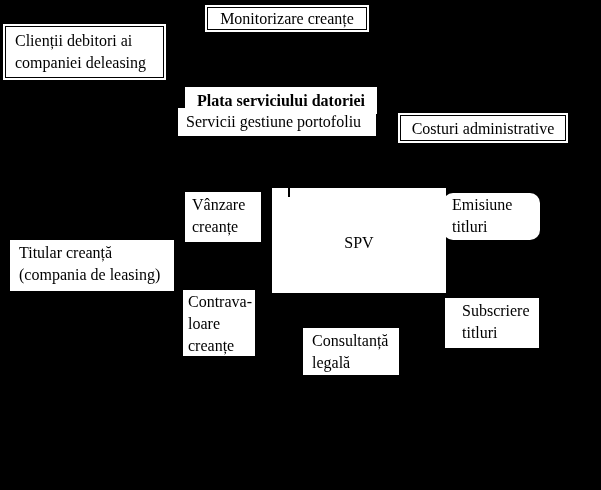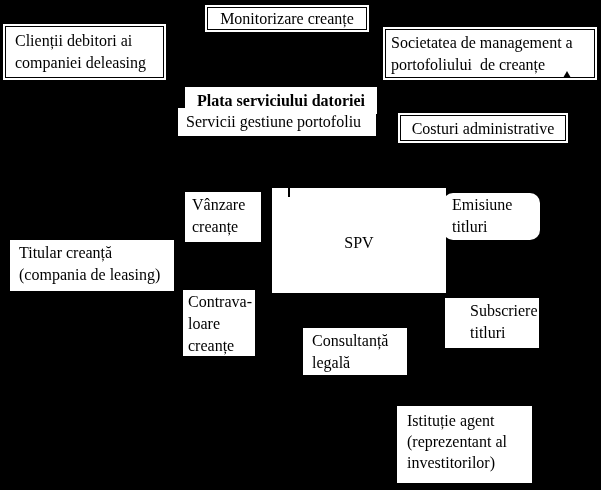--- a/index.html
+++ b/index.html
@@ -41,22 +41,22 @@
   #n-plata        { left: 185px; top: 70px; width: 192px; height: 27px; margin-top: 17px; }
   #n-servicii     { left: 178px; top: 108px; width: 198px; height: 28px; padding: 3px 0 0 8px; }
   #n-costuri      { left: 400px; top: 115px; width: 166px; height: 26px; }
   #n-vanzare      { left: 185px; top: 192px; width: 76px;  height: 50px; padding: 2px 0 0 7px; line-height: 22px; }
   #n-spv          { left: 272px; top: 188px; width: 174px; height: 105px; }
   #n-spv .spv-title { display: block; text-align: center; margin-top: 2px; }
   #n-spv .spv-body  { display: block; padding-left: 10px; white-space: pre-wrap; text-align: right; }
   #n-emisiune     { left: 443px; top: 193px; width: 97px;  height: 47px; padding: 1px 0 0 9px; line-height: 22px; border-radius: 10px; }
   #n-titular      { left: 10px;  top: 240px; width: 164px; height: 51px; padding: 2px 0 0 9px; line-height: 22px; }
   #n-contravaloare{ left: 183px; top: 290px; width: 72px;  height: 66px; padding: 1px 0 0 5px; line-height: 22px; }
-  #n-subscriere   { left: 445px; top: 298px; width: 94px;  height: 50px; padding: 2px 0 0 25px; line-height: 22px; }
-  #n-consultanta  { left: 303px; top: 328px; width: 104px; height: 47px; padding: 2px 16px 0 9px; line-height: 22px; }
+  #n-subscriere   { left: 445px; top: 298px; width: 94px;  height: 50px; padding: 2px 0 0 17px; line-height: 22px; }
+  #n-consultanta  { left: 303px; top: 328px; width: 96px; height: 47px; padding: 2px 16px 0 9px; line-height: 22px; }
   #n-institutie   { left: 397px; top: 406px; width: 135px; height: 77px; padding: 4px 0 0 10px; line-height: 21px; }
 
   
   .marker { position: absolute; }
   #m-arrowhead-up {
     left: 563px; top: 71px;
     width: 0; height: 0;
     border-left: 4px solid transparent;
     border-right: 4px solid transparent;
     border-bottom: 7px solid #000;
@@ -77,22 +77,20 @@
 </head>
 <body>
 
 <div id="canvas">
 
   <div class="node bordered center" id="n-monitorizare">Monitorizare creanțe</div>
 
   <div class="node bordered" id="n-clienti">Clienții debitori ai
 companiei deleasing</div>
 
-  <div class="node bordered" id="n-societatea">Societatea de management a
-portofoliului  de creanțe</div>
 
   <div class="node center bold" id="n-plata">Plata serviciului datoriei</div>
 
   <div class="node bordered center" id="n-costuri">Costuri administrative</div>
 
   <div class="node" id="n-servicii">Servicii gestiune portofoliu</div>
 
   <div class="node" id="n-vanzare">Vânzare
 creanțe</div>
 
@@ -113,21 +111,18 @@
   <div class="node" id="n-contravaloare">Contrava-
 loare
 creanțe</div>
 
   <div class="node" id="n-subscriere">Subscriere
 titluri</div>
 
   <div class="node" id="n-consultanta">Consultanță
 legală</div>
 
-  <div class="node" id="n-institutie">Istituție agent
-(reprezentant al
-investitorilor)</div>
 
   <div class="marker" id="m-arrowhead-up"></div>
   <div class="marker" id="m-arrow-tick-down"></div>
   <div class="marker" id="m-arrowhead-right"></div>
 
 </div>
 
 </body></html>

